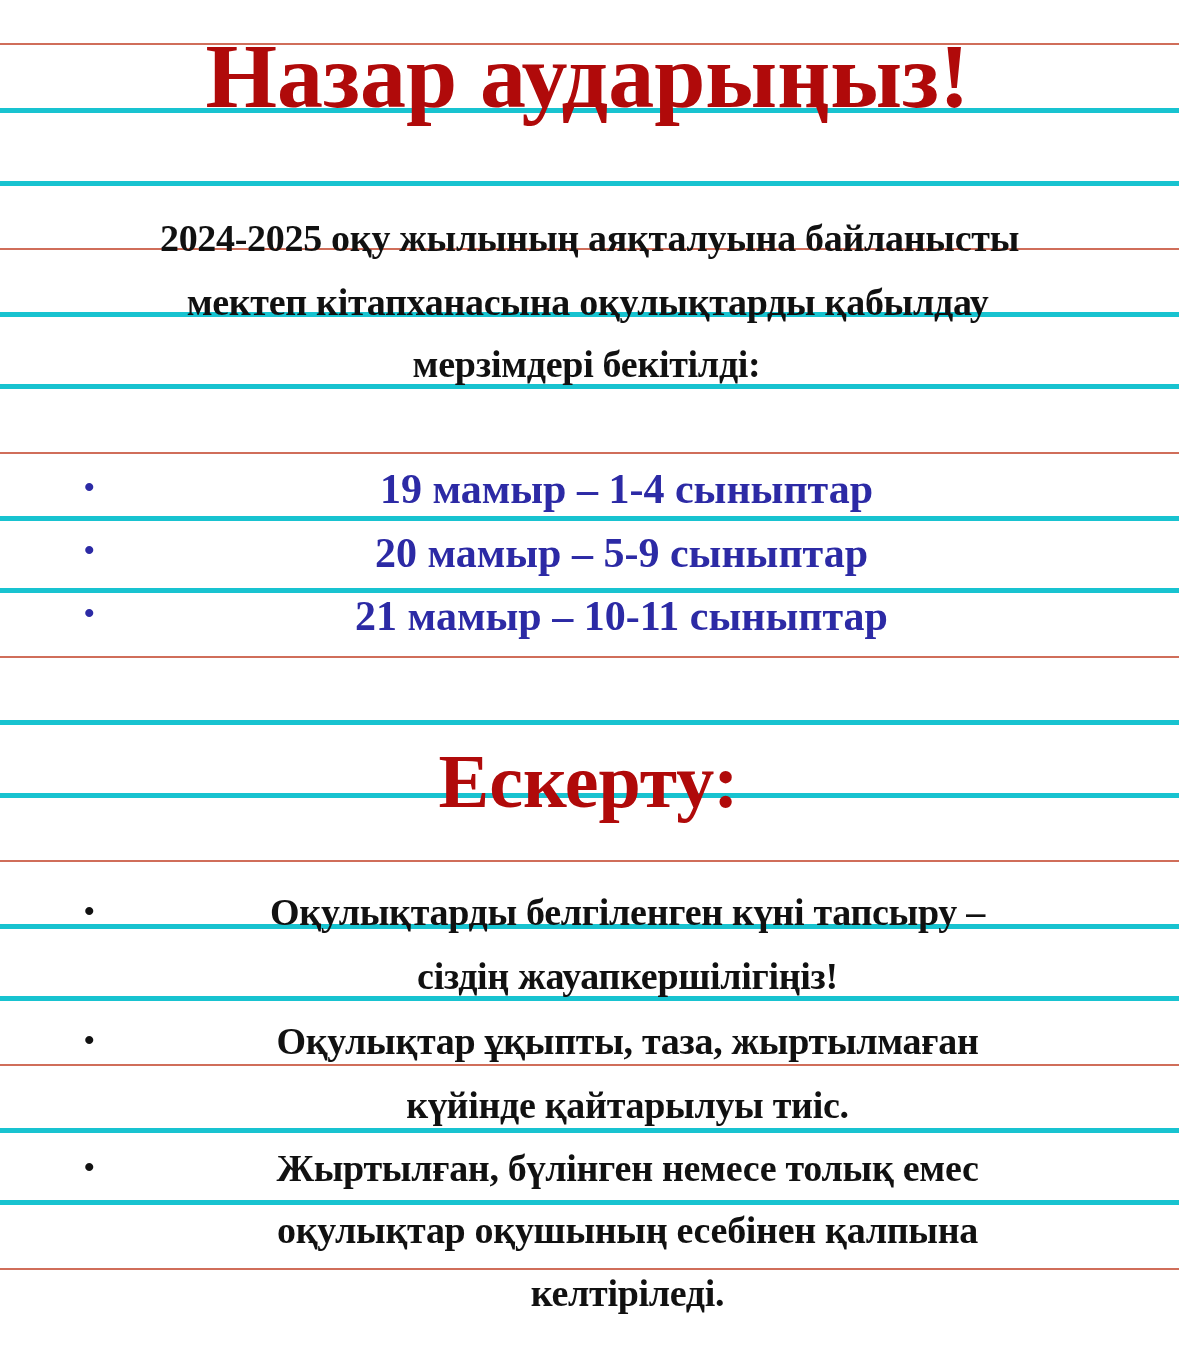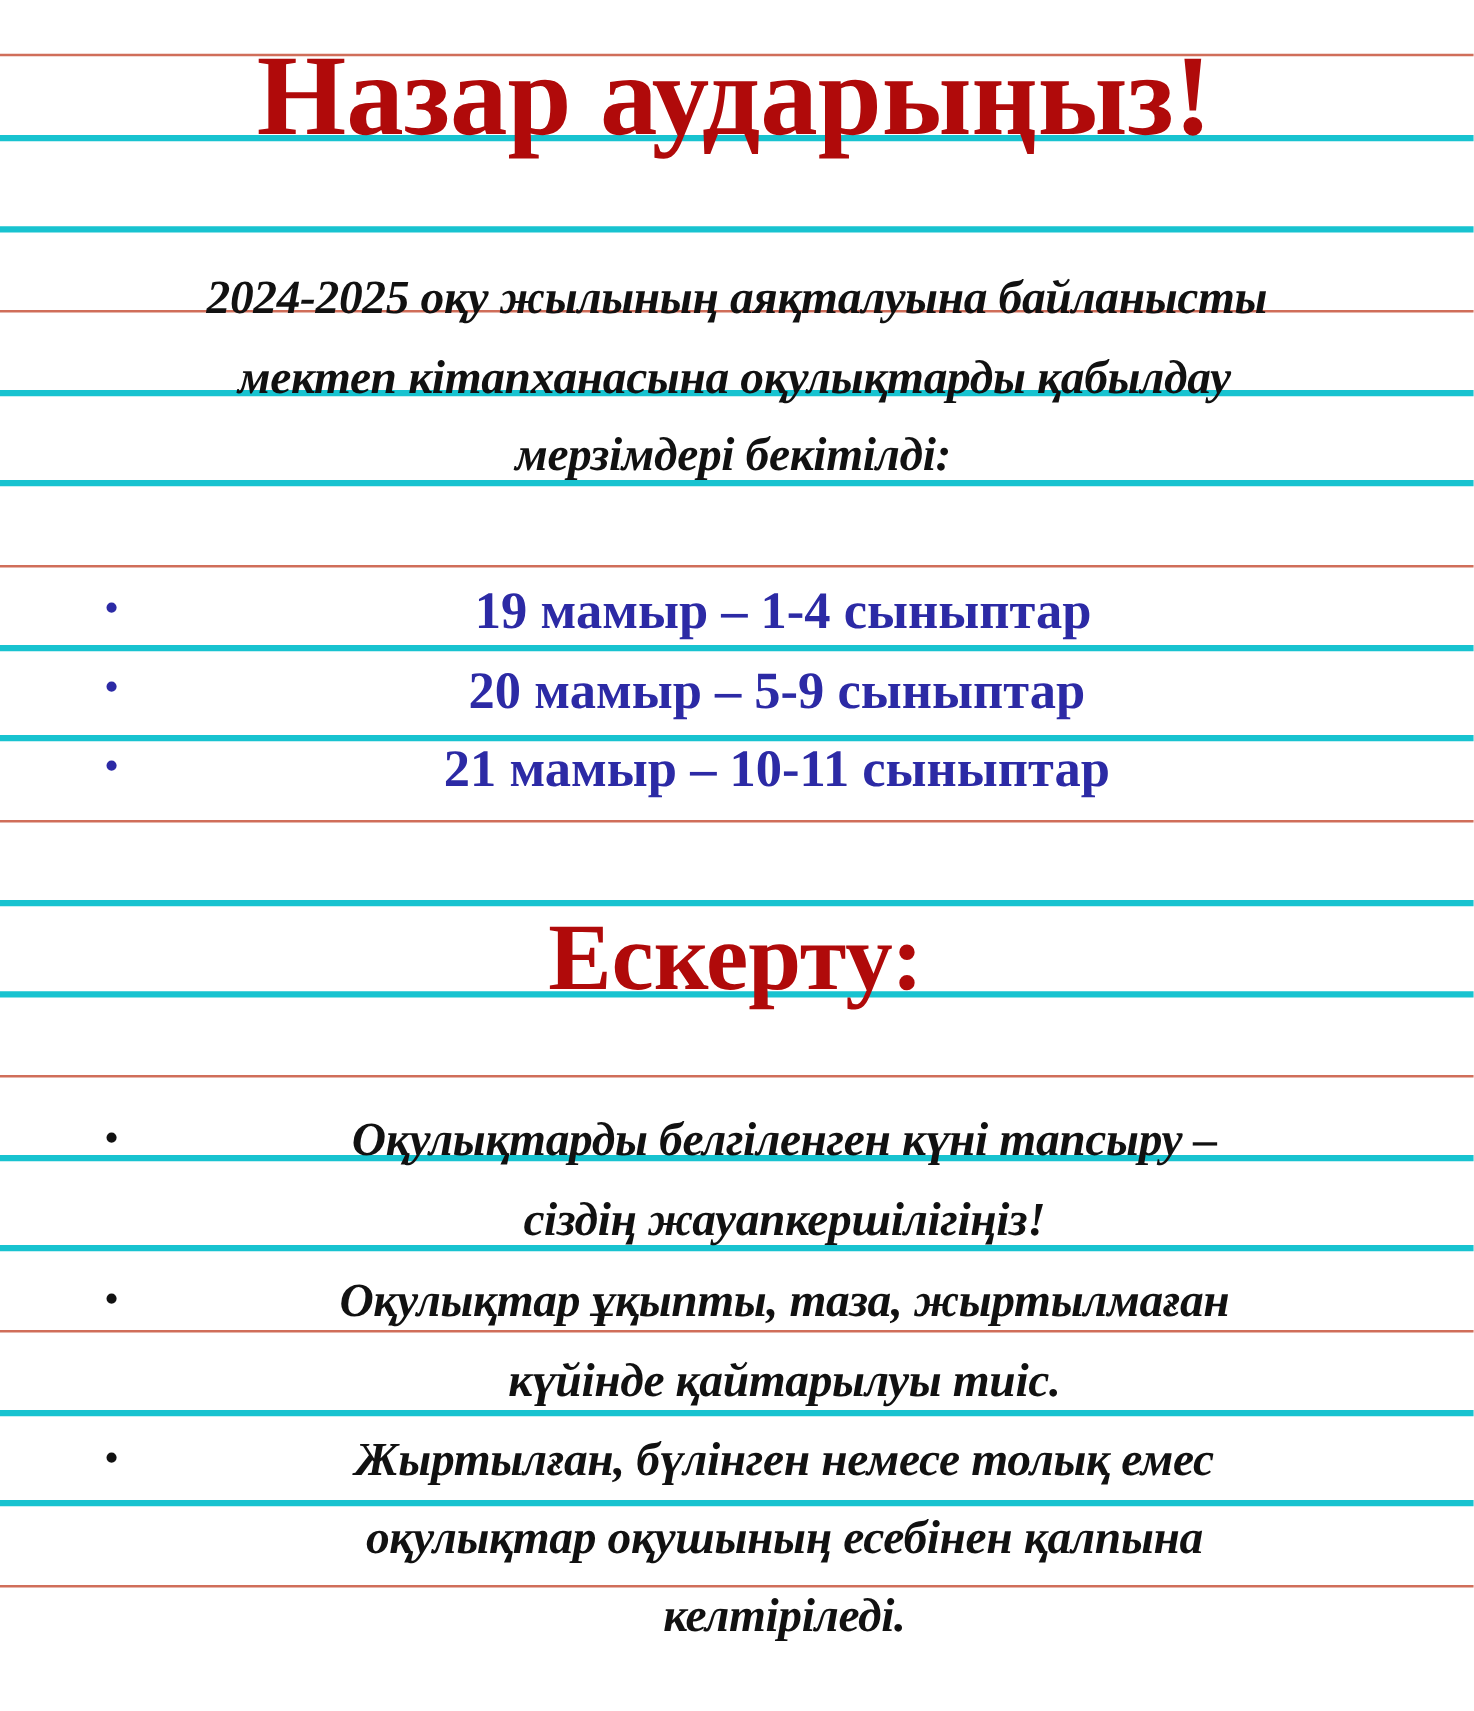--- a/index.html
+++ b/index.html
@@ -3,21 +3,21 @@
 <meta charset="utf-8">
 <style>
   html, body { margin:0; padding:0; }
   body { width:1179px; height:1369px; background:#ffffff; position:relative; overflow:hidden;
          font-family: "Liberation Serif", "DejaVu Serif", serif; }
   .rule { position:absolute; left:0; width:1179px; }
   .rule.red { height:2px; background:#c8553d; opacity:0.85; }
   .rule.cyan { height:5px; background:#18c3d0; }
   .t { position:absolute; left:0; width:1179px; text-align:center; font-weight:bold; white-space:nowrap; }
   .title { color:#b00a0a; font-size:92px; line-height:92px; }
-  .body { color:#111111; font-size:38px; line-height:40px; letter-spacing:-0.3px;font-style:italic; }
+  .body { color:#111111; font-size:38px; line-height:40px; letter-spacing:-0.3px; }
   .blue { color:#2c2aa5; font-size:42px; line-height:44px; }
   .bullet { position:absolute; font-weight:bold; white-space:nowrap; }
   .bullet.b-blue { color:#2c2aa5; font-size:30px; left:84px; }
   .bullet.b-black { color:#111; font-size:30px; left:84px; }
 </style>
 </head>
 <body>
 
 <div>
   <div class="rule red" style="top:43px"></div>
@@ -49,21 +49,21 @@
 
 <div>
   <div class="bullet b-blue" style="top:470px;">•</div>
   <div class="t blue" style="top:467px; left:37px;">19 мамыр – 1-4 сыныптар</div>
   <div class="bullet b-blue" style="top:533px;">•</div>
   <div class="t blue" style="top:531px; left:32px;">20 мамыр – 5-9 сыныптар</div>
   <div class="bullet b-blue" style="top:596px;">•</div>
   <div class="t blue" style="top:594px; left:32px;">21 мамыр – 10-11 сыныптар</div>
 </div>
 
-<div class="t title" style="top:726px; left:-1px; font-size:76px; line-height:80px;">Ескерту:</div>
+<div class="t title" style="top:741px; left:-1px; font-size:76px; line-height:80px;">Ескерту:</div>
 
 <div>
   <div class="bullet b-black" style="top:894px;">•</div>
   <div class="t body" style="top:892px; left:38px;">Оқулықтарды белгіленген күні тапсыру –</div>
   <div class="t body" style="top:956px; left:38px;">сіздің жауапкершілігіңіз!</div>
 
   <div class="bullet b-black" style="top:1023px;">•</div>
   <div class="t body" style="top:1021px; left:38px;">Оқулықтар ұқыпты, таза, жыртылмаған</div>
   <div class="t body" style="top:1085px; left:38px;">күйінде қайтарылуы тиіс.</div>
 

